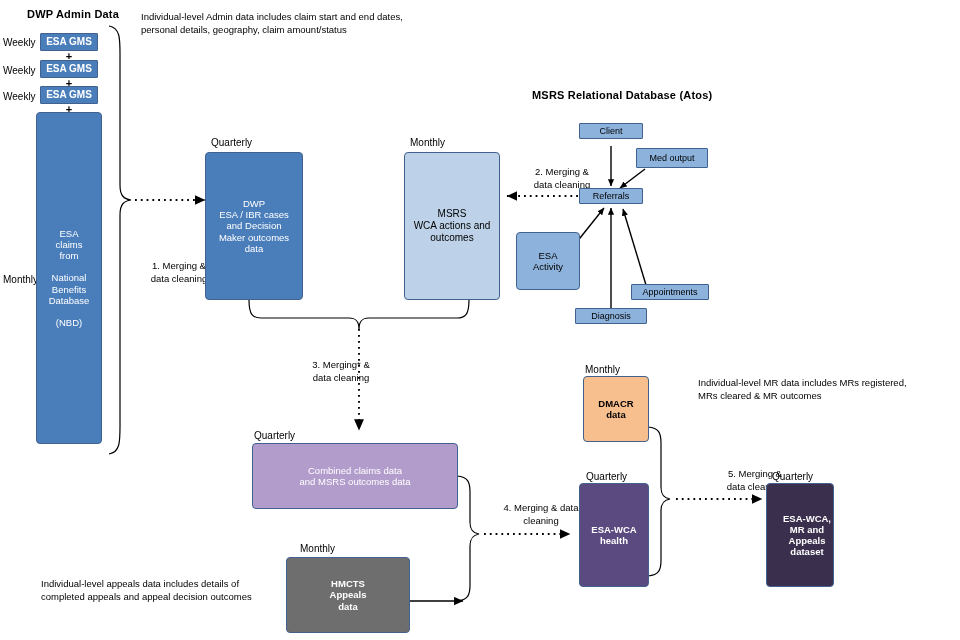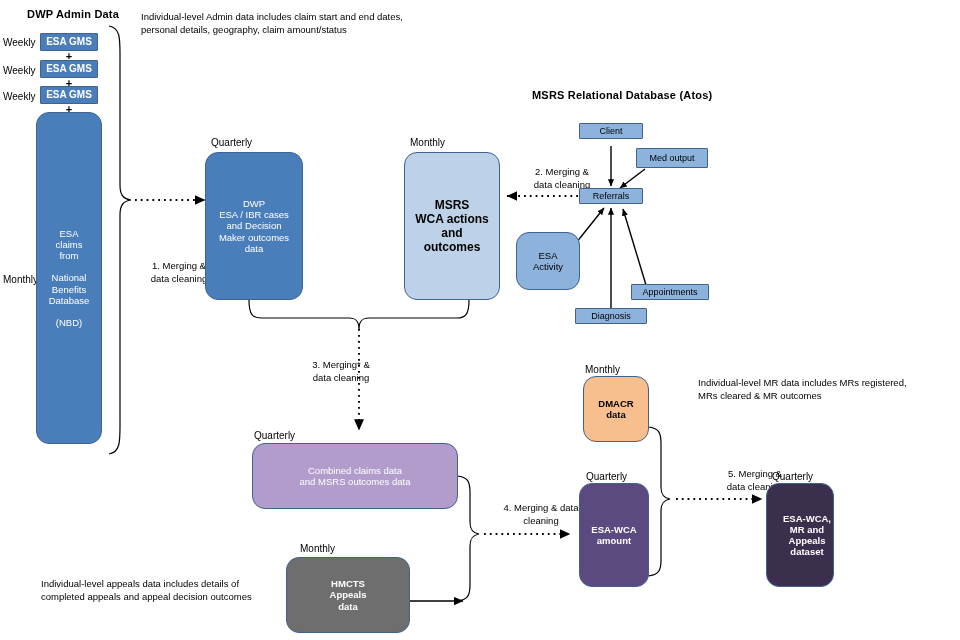--- a/index.html
+++ b/index.html
@@ -11,21 +11,21 @@
     overflow:hidden;
     color:#000;
   }
   #canvas{position:absolute;left:0;top:0;width:960px;height:640px;}
   svg.wires{position:absolute;left:0;top:0;width:960px;height:640px;pointer-events:none;}
 
   .node{
     position:absolute;
     box-sizing:border-box;
     border:1.5px solid #41618e;
-    border-radius:13px;
+    border-radius:4px;
     display:flex;
     align-items:center;
     justify-content:center;
     text-align:center;
     line-height:1.18;
     white-space:pre-line;
   }
   .node.small{border-radius:1px;}
 
   .lbl{
@@ -36,21 +36,21 @@
     line-height:1.35;
   }
   .lbl.cadence{font-size:10px;text-align:right;}
   .lbl.note{font-size:9.5px;line-height:1.4;}
   .lbl.step{font-size:9.5px;line-height:1.35;text-align:center;}
   .lbl.heading{font-size:11px;font-weight:bold;letter-spacing:.2px;}
 
   .b-esagms{background:#4a7ebb;font-size:10px;font-weight:bold;color:#fff;}
   .b-nbd{background:#4a7ebb;font-size:9.5px;color:#fff;}
   .b-dwp{background:#4a7ebb;font-size:9.5px;color:#fff;}
-  .b-msrs{background:#bdd2e8;font-size:12px;color:#000;font-weight:bold;}
+  .b-msrs{background:#bdd2e8;font-size:10px;color:#000;}
   .b-atos{background:#8db3dd;font-size:9px;color:#000;}
   .b-esaact{background:#8db3dd;font-size:9.5px;color:#000;}
   .b-combined{background:#b29ccb;font-size:9.5px;color:#fff;}
   .b-hmcts{background:#6e6e6e;font-size:9.5px;color:#fff;font-weight:bold;}
   .b-dmacr{background:#f7bf8d;font-size:9.5px;color:#000;font-weight:bold;}
   .b-esawca{background:#5b4a7f;font-size:9.5px;color:#fff;font-weight:bold;}
   .b-final{background:#3b2f4e;font-size:9.5px;color:#fff;font-weight:bold;padding-left:14px;}
 
   .plus{position:absolute;font-size:11px;font-weight:bold;color:#000;text-align:center;width:14px;}
 </style>
@@ -169,20 +169,20 @@
 and MSRS outcomes data</div>
 
   <div class="node b-hmcts" style="left:286px;top:557px;width:124px;height:76px;">HMCTS
 Appeals
 data</div>
 
   <div class="node b-dmacr" style="left:583px;top:376px;width:66px;height:66px;">DMACR
 data</div>
 
   <div class="node b-esawca" style="left:579px;top:483px;width:70px;height:104px;">ESA-WCA
-amount</div>
+health</div>
 
   <div class="node b-final" style="left:766px;top:483px;width:68px;height:104px;">ESA-WCA,
 MR and
 Appeals
 dataset</div>
 
 </div>
 
 </body></html>

